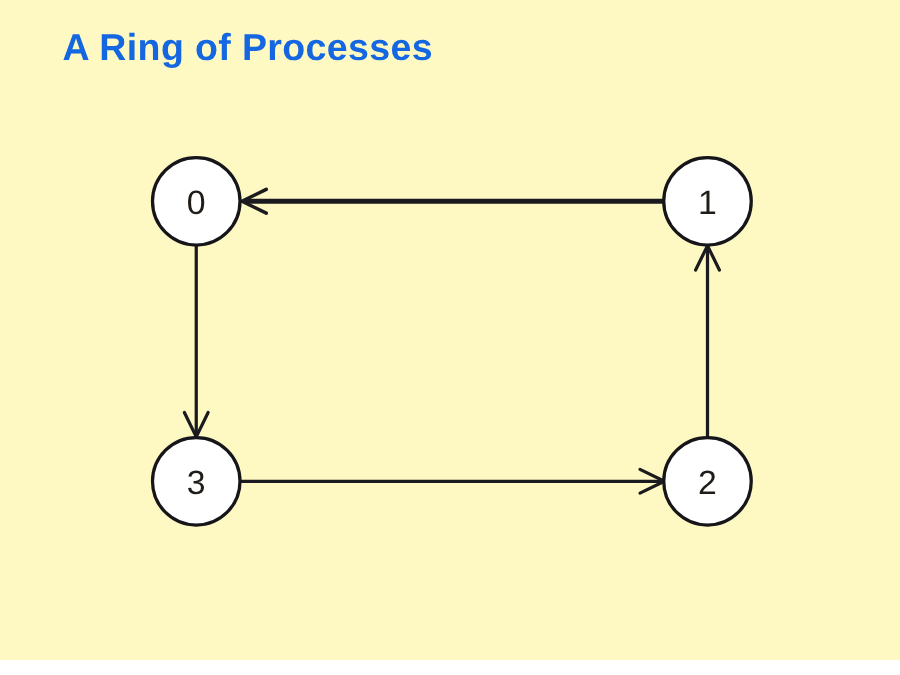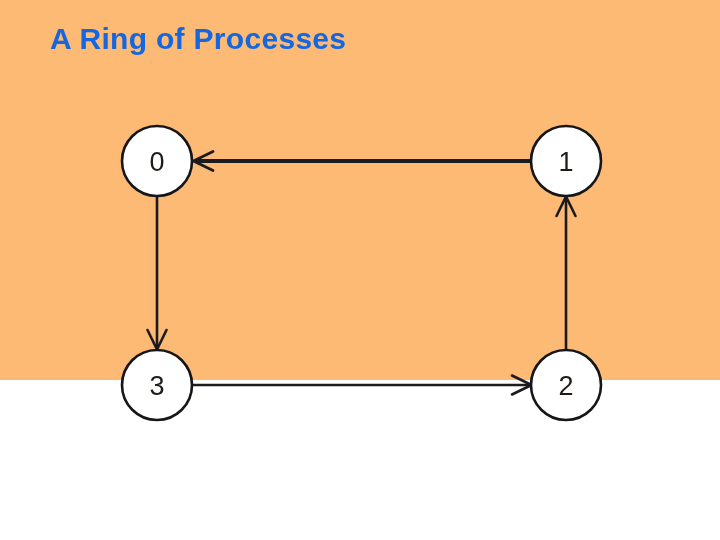--- a/index.html
+++ b/index.html
@@ -9,22 +9,22 @@
   }
   body {
     width: 720px;
     height: 540px;
     overflow: hidden;
     font-family: "Liberation Sans", sans-serif;
   }
   #slide {
     position: relative;
     width: 720px;
-    height: 380px;
-    background: #fdba74;
+    height: 528px;
+    background: #fef9c3;
   }
   #slide-title {
     position: absolute;
     left: 50px;
     top: 20px;
     font-family: "Liberation Sans", sans-serif;
     font-size: 30px;
     font-weight: bold;
     color: #1467E0;
     letter-spacing: 0.3px;

